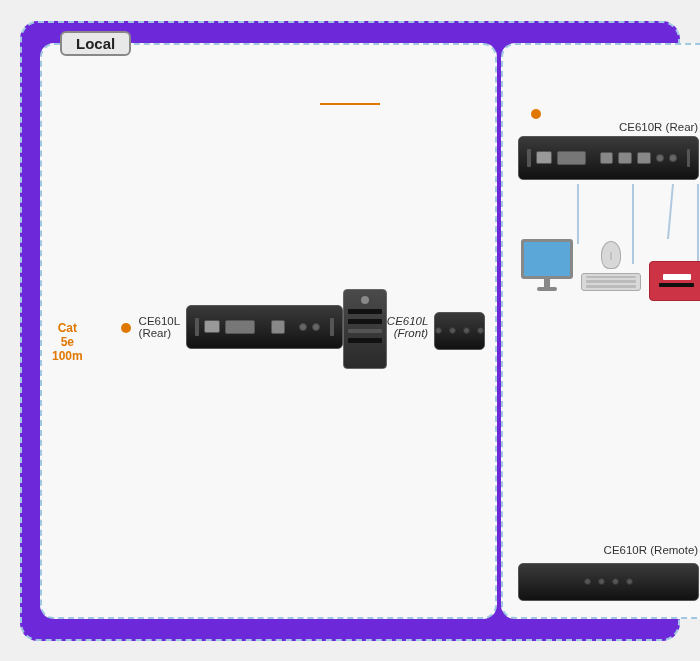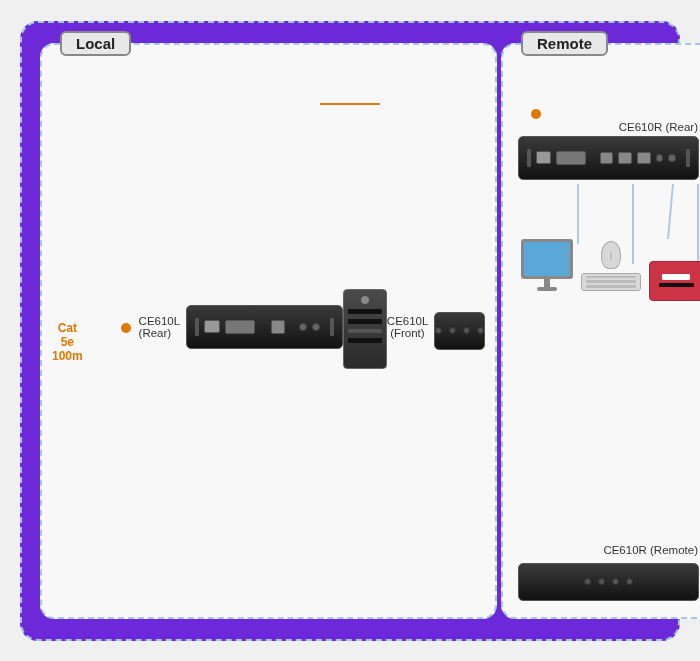--- a/index.html
+++ b/index.html
@@ -315,33 +315,32 @@
       <div class="computer-tower">
         <div class="tower-button"></div>
         <div class="tower-slot"></div>
         <div class="tower-slot"></div>
         <div class="tower-drive"></div>
         <div class="tower-slot"></div>
       </div>
 
       <div class="spacer"></div>
 
-      <div class="device-label" style="padding-right:6px;">CE610L (Front)</div>
+      <div class="device-label" style="text-align:right;padding-right:6px;font-style:italic;">CE610L (Front)</div>
 
       <div class="front-unit">
         <div class="led-dot"></div>
         <div class="led-dot"></div>
         <div class="led-dot"></div>
         <div class="led-dot"></div>
       </div>
     </div>
   </div>
 
   <div class="panel">
-    <span class="panel-label">Remote</span>
     <div class="remote-content">
 
       <div style="height:52px;"></div>
 
       <div style="display:flex;align-items:center;width:100%;justify-content:flex-start;padding-left:18px;margin-bottom:2px;">
         <div class="connector-remote"></div>
       </div>
 
       <div class="device-label" style="text-align:right;padding-right:6px;">CE610R (Rear)</div>
 

